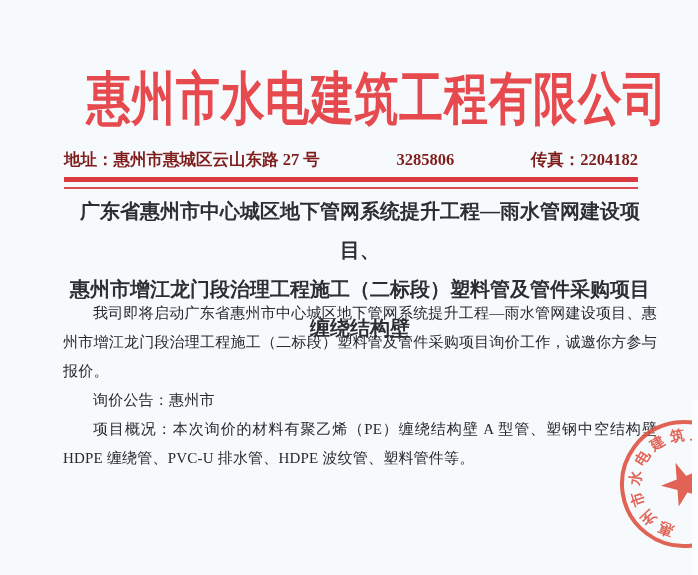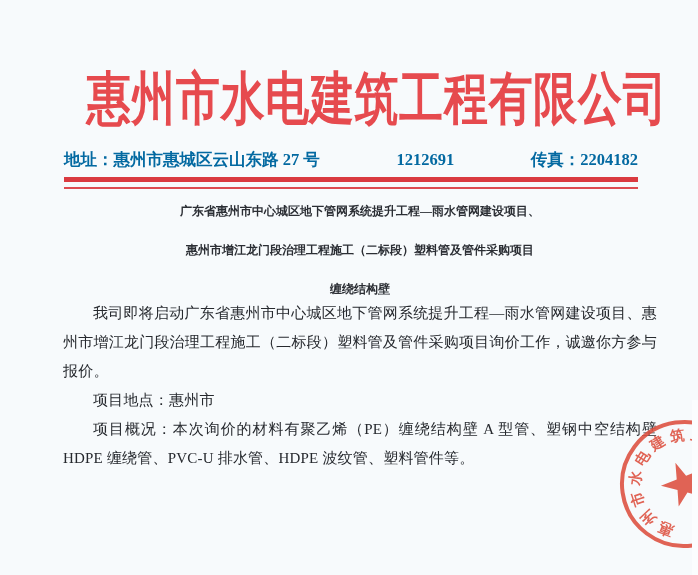--- a/index.html
+++ b/index.html
@@ -17,36 +17,36 @@
   }
   .company-inner{
     display:inline-block;
     font-size:57px;font-weight:bold;color:#e64a4e;
     transform:scaleX(0.77);transform-origin:center;
     letter-spacing:1px;
   }
   .contact{
     position:absolute;left:64px;top:149px;width:574px;
     display:flex;justify-content:space-between;align-items:baseline;
-    font-size:16.5px;font-weight:bold;color:#0369a1;
+    font-size:16.5px;font-weight:bold;color:#7f1d1d;
     white-space:nowrap;
   }
   .rule-thick{
     position:absolute;left:64px;top:177px;width:574px;height:5px;
     background:#da3a40;
   }
   .rule-thin{
     position:absolute;left:64px;top:187px;width:574px;height:2px;
     background:#dd4b50;
   }
   
   .doc-title{
     position:absolute;left:63px;top:192px;width:594px;
     text-align:center;
-    font-size:12px;font-weight:bold;color:#2b2e34;
+    font-size:20px;font-weight:bold;color:#2b2e34;
     line-height:39px;
   }
   
   .body-text{
     position:absolute;left:63px;top:299px;width:594px;
     font-size:15px;line-height:29px;letter-spacing:0.2px;
     color:#26292e;text-align:justify;
   }
   .body-text p{margin:0;}
   .body-text p.indent{text-indent:2em;}
@@ -87,36 +87,36 @@
 <body>
 
 <div class="page">
 
   <div class="company-wrap">
     <span class="company-inner">惠州市水电建筑工程有限公司</span>
   </div>
 
   <div class="contact">
     <span>地址：惠州市惠城区云山东路 27 号</span>
-    <span>1212691</span>
+    <span>3285806</span>
     <span>传真：2204182</span>
   </div>
 
   <div class="rule-thick"></div>
   <div class="rule-thin"></div>
 
   <div class="doc-title">
     <div>广东省惠州市中心城区地下管网系统提升工程—雨水管网建设项目、</div>
     <div>惠州市增江龙门段治理工程施工（二标段）塑料管及管件采购项目</div>
     <div>缠绕结构壁</div>
   </div>
 
   <div class="body-text">
     <p class="indent">我司即将启动广东省惠州市中心城区地下管网系统提升工程—雨水管网建设项目、惠州市增江龙门段治理工程施工（二标段）塑料管及管件采购项目询价工作，诚邀你方参与报价。</p>
-    <p class="indent">项目地点：惠州市</p>
+    <p class="indent">询价公告：惠州市</p>
     <p class="indent">项目概况：本次询价的材料有聚乙烯（PE）缠绕结构壁 A 型管、塑钢中空结构壁 HDPE 缠绕管、PVC-U 排水管、HDPE 波纹管、塑料管件等。</p>
   </div>
 
   <div class="seal-clip">
     <div class="seal">
       <div class="seal-ring"></div>
       <div class="seal-star"></div>
       <div class="seal-chars">
           <span style="transform: rotate(-150deg) translateY(-49px);">惠</span>
           <span style="transform: rotate(-125deg) translateY(-49px);">州</span>

